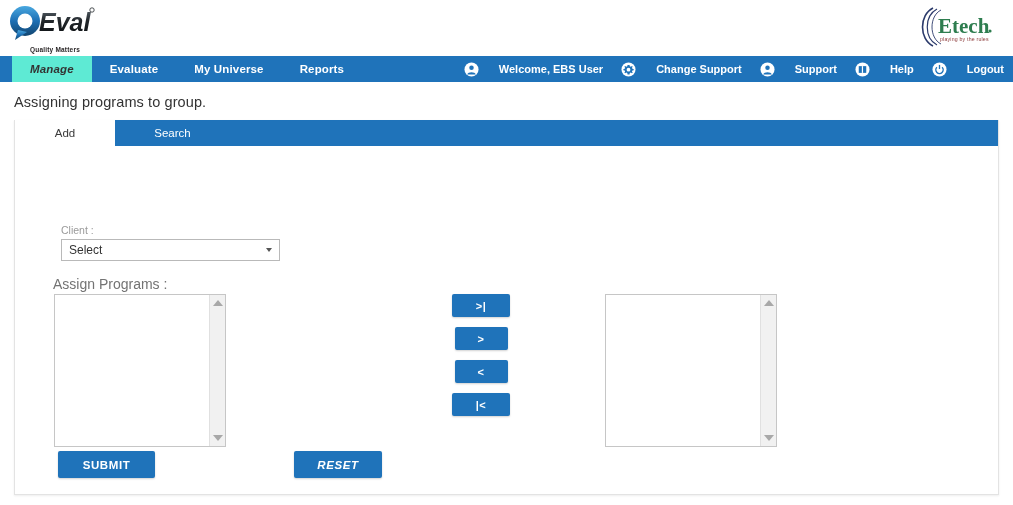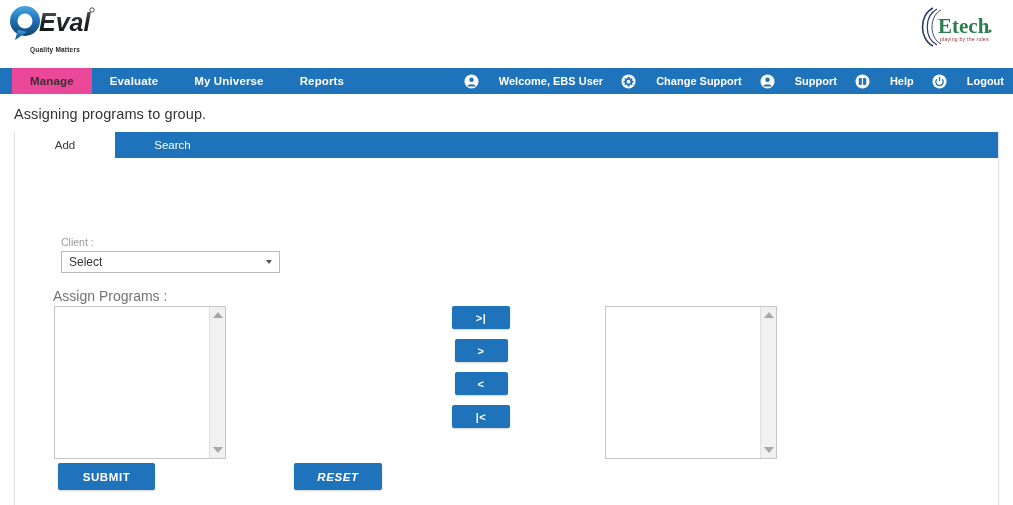--- a/index.html
+++ b/index.html
@@ -8,21 +8,21 @@
     width: 1013px;
     height: 505px;
     background: #ffffff;
     font-family: "Liberation Sans", sans-serif;
     overflow: hidden;
   }
 
   
   .header {
     position: relative;
-    height: 68px;
+    height: 56px;
     background: #ffffff;
   }
 
   .qeval-logo {
     position: absolute;
     left: 8px;
     top: 2px;
     width: 92px;
     height: 52px;
   }
@@ -57,22 +57,23 @@
     padding: 0 18px;
     font-size: 11.5px;
     color: #ffffff;
     font-weight: bold;
     letter-spacing: .15px;
     cursor: pointer;
     white-space: nowrap;
   }
 
   .nav-item.active {
-    background: #ec4899;
+    background: #5eead4;
     color: #333333;
+    font-style: italic;
   }
 
   .nav-right {
     margin-left: auto;
     display: flex;
     align-items: center;
     padding-right: 0px;
   }
 
   .nav-util {

